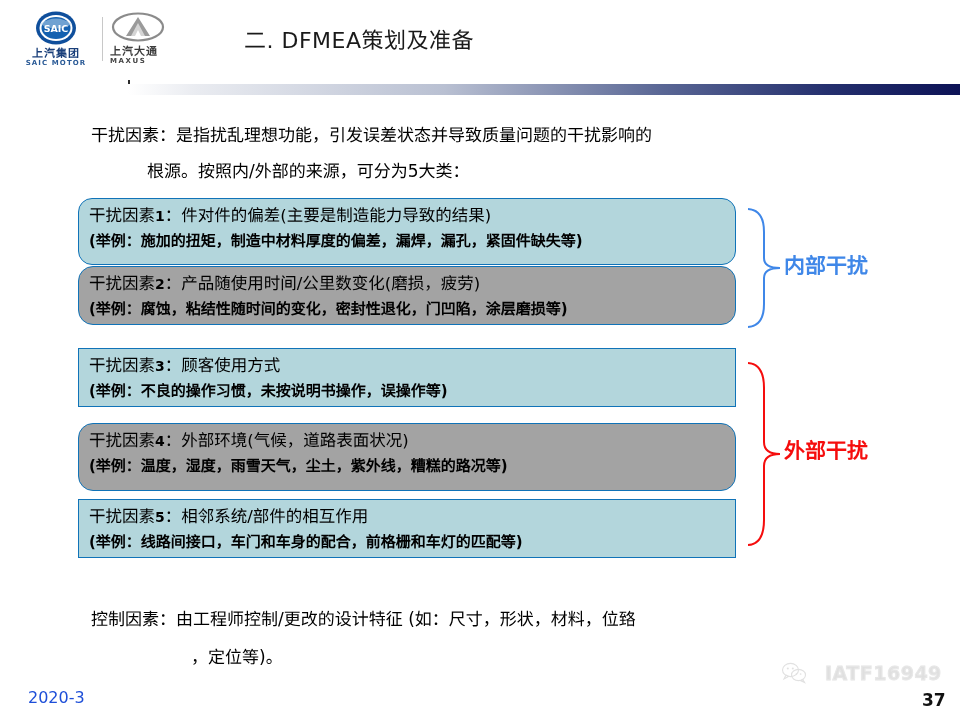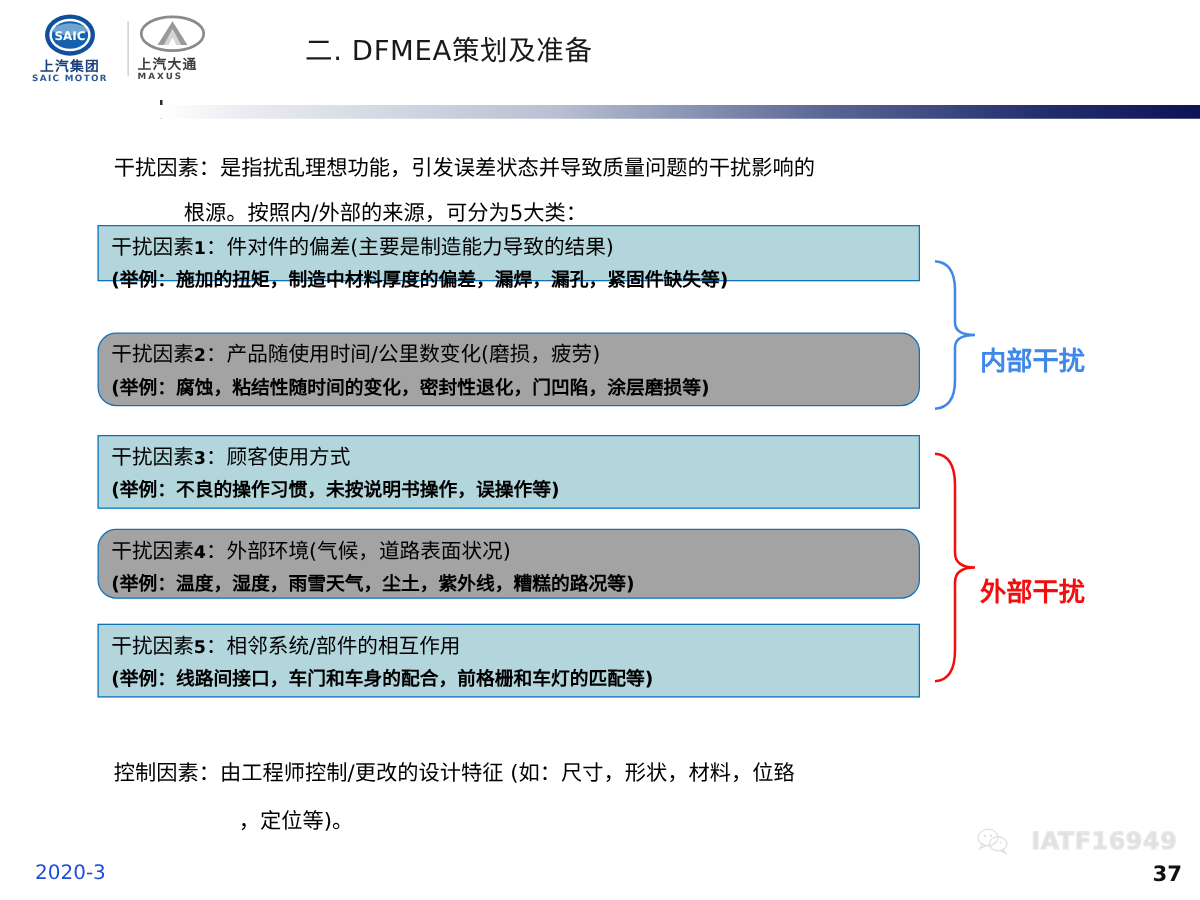--- a/index.html
+++ b/index.html
@@ -142,21 +142,20 @@
     white-space: nowrap;
   }
 
   
   .brace { position: absolute; }
   .group-label {
     position: absolute;
     font-size: 21px;
     font-weight: bold;
     white-space: nowrap;
-    margin-top: 23px;
   }
   .group-label.internal { color: #3f87e8; left: 784px; top: 249px; }
   .group-label.external { color: #f50d0d; left: 784px; top: 434px; }
 
   
   .footer-date {
     position: absolute;
     left: 28px;
     top: 688px;
     font-size: 16px;
@@ -222,42 +221,42 @@
   </div>
 
   <div class="slide-title">二. DFMEA策划及准备</div>
 
   <div class="header-rule-tick"></div>
   <div class="header-rule"></div>
 
   <div class="para para-intro-1">干扰因素：是指扰乱理想功能，引发误差状态并导致质量问题的干扰影响的</div>
   <div class="para para-intro-2">根源。按照内/外部的来源，可分为5大类：</div>
 
-  <div class="factor-box tint" style="top:180px;height:45px;">
+  <div class="factor-box tint" style="top:198px;height:67px;border-radius:14px;">
     <div class="factor-title">
       <span>干扰因素</span><span class="num">1</span><span>：件对件的偏差(主要是制造能力导致的结果)</span>
     </div>
     <div class="factor-example">(举例：施加的扭矩，制造中材料厚度的偏差，漏焊，漏孔，紧固件缺失等)</div>
   </div>
 
   <div class="factor-box plain" style="top:266px;height:59px;">
     <div class="factor-title">
       <span>干扰因素</span><span class="num">2</span><span>：产品随使用时间/公里数变化(磨损，疲劳)</span>
     </div>
     <div class="factor-example">(举例：腐蚀，粘结性随时间的变化，密封性退化，门凹陷，涂层磨损等)</div>
   </div>
 
   <div class="factor-box tint" style="top:348px;height:59px;">
     <div class="factor-title">
       <span>干扰因素</span><span class="num">3</span><span>：顾客使用方式</span>
     </div>
     <div class="factor-example">(举例：不良的操作习惯，未按说明书操作，误操作等)</div>
   </div>
 
-  <div class="factor-box plain" style="top:423px;height:56px;">
+  <div class="factor-box plain" style="top:423px;height:68px;">
     <div class="factor-title">
       <span>干扰因素</span><span class="num">4</span><span>：外部环境(气候，道路表面状况)</span>
     </div>
     <div class="factor-example">(举例：温度，湿度，雨雪天气，尘土，紫外线，糟糕的路况等)</div>
   </div>
 
   <div class="factor-box tint" style="top:499px;height:59px;">
     <div class="factor-title">
       <span>干扰因素</span><span class="num">5</span><span>：相邻系统/部件的相互作用</span>
     </div>

